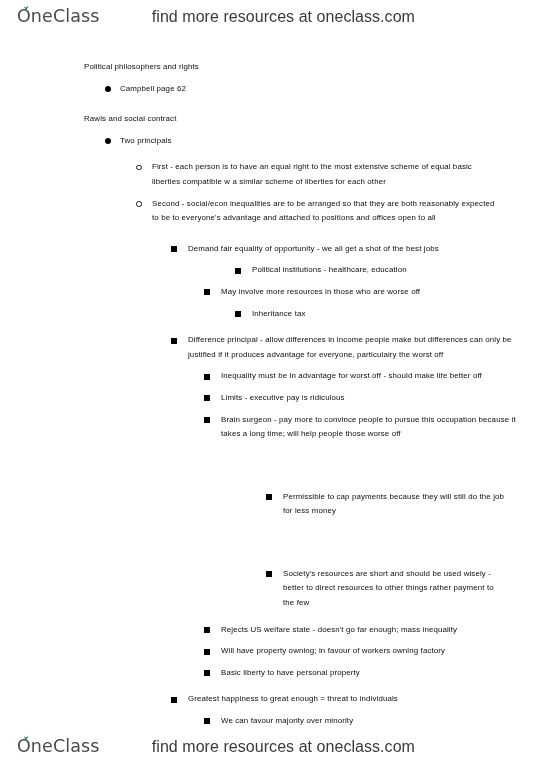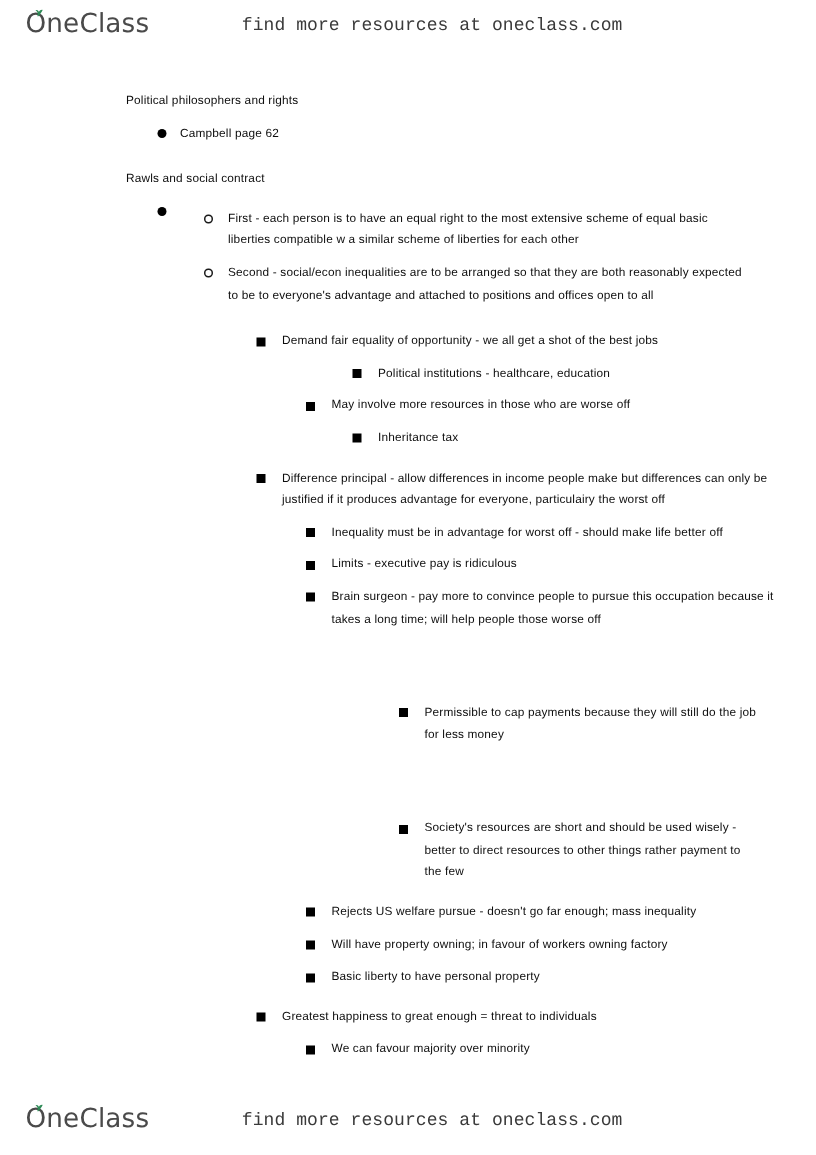--- a/index.html
+++ b/index.html
@@ -52,22 +52,22 @@
     top: -3px;
     left: 4.5px;
     width: 7px;
     height: 6px;
     pointer-events: none;
   }
 
   .promo {
     position: absolute;
     right: 17px;
-    font-family: Liberation Mono, monospace;
-    font-size: 12px;
+    font-family: Liberation Sans, sans-serif;
+    font-size: 16px;
     color: #3a3a3a;
     letter-spacing: 0.05px;
     white-space: nowrap;
     text-align: right;
   }
 
   
   .notes {
     position: absolute;
     left: 0;
@@ -163,20 +163,21 @@
     <span class="bullet disc"></span>
     <span class="txt">Campbell page 62</span>
   </div>
 
   <div class="line lvl0 gap-sm">
     <span class="txt">Rawls and social contract</span>
   </div>
 
   <div class="line lvl1 gap-md">
     <span class="bullet disc"></span>
+    <span class="txt">Two principals</span>
   </div>
 
   <div class="line lvl2 gap-sm">
     <span class="bullet circle"></span>
     <span class="txt">First - each person is to have an equal right to the most extensive scheme of equal basic liberties compatible w a similar scheme of liberties for each other</span>
   </div>
 
   <div class="line lvl2 gap-lg">
     <span class="bullet circle"></span>
     <span class="txt">Second - social/econ inequalities are to be arranged so that they are both reasonably expected to be to everyone's advantage and attached to positions and offices open to all</span>
@@ -227,21 +228,21 @@
     <span class="txt">Permissible to cap payments because they will still do the job for less money</span>
   </div>
 
   <div class="line lvl6 gap-md">
     <span class="bullet square"></span>
     <span class="txt">Society's resources are short and should be used wisely - better to direct resources to other things rather payment to the few</span>
   </div>
 
   <div class="line lvl4 gap-sm">
     <span class="bullet square"></span>
-    <span class="txt">Rejects US welfare pursue - doesn't go far enough; mass inequality</span>
+    <span class="txt">Rejects US welfare state - doesn't go far enough; mass inequality</span>
   </div>
 
   <div class="line lvl4 gap-sm">
     <span class="bullet square"></span>
     <span class="txt">Will have property owning; in favour of workers owning factory</span>
   </div>
 
   <div class="line lvl4 gap-md">
     <span class="bullet square"></span>
     <span class="txt">Basic liberty to have personal property</span>

